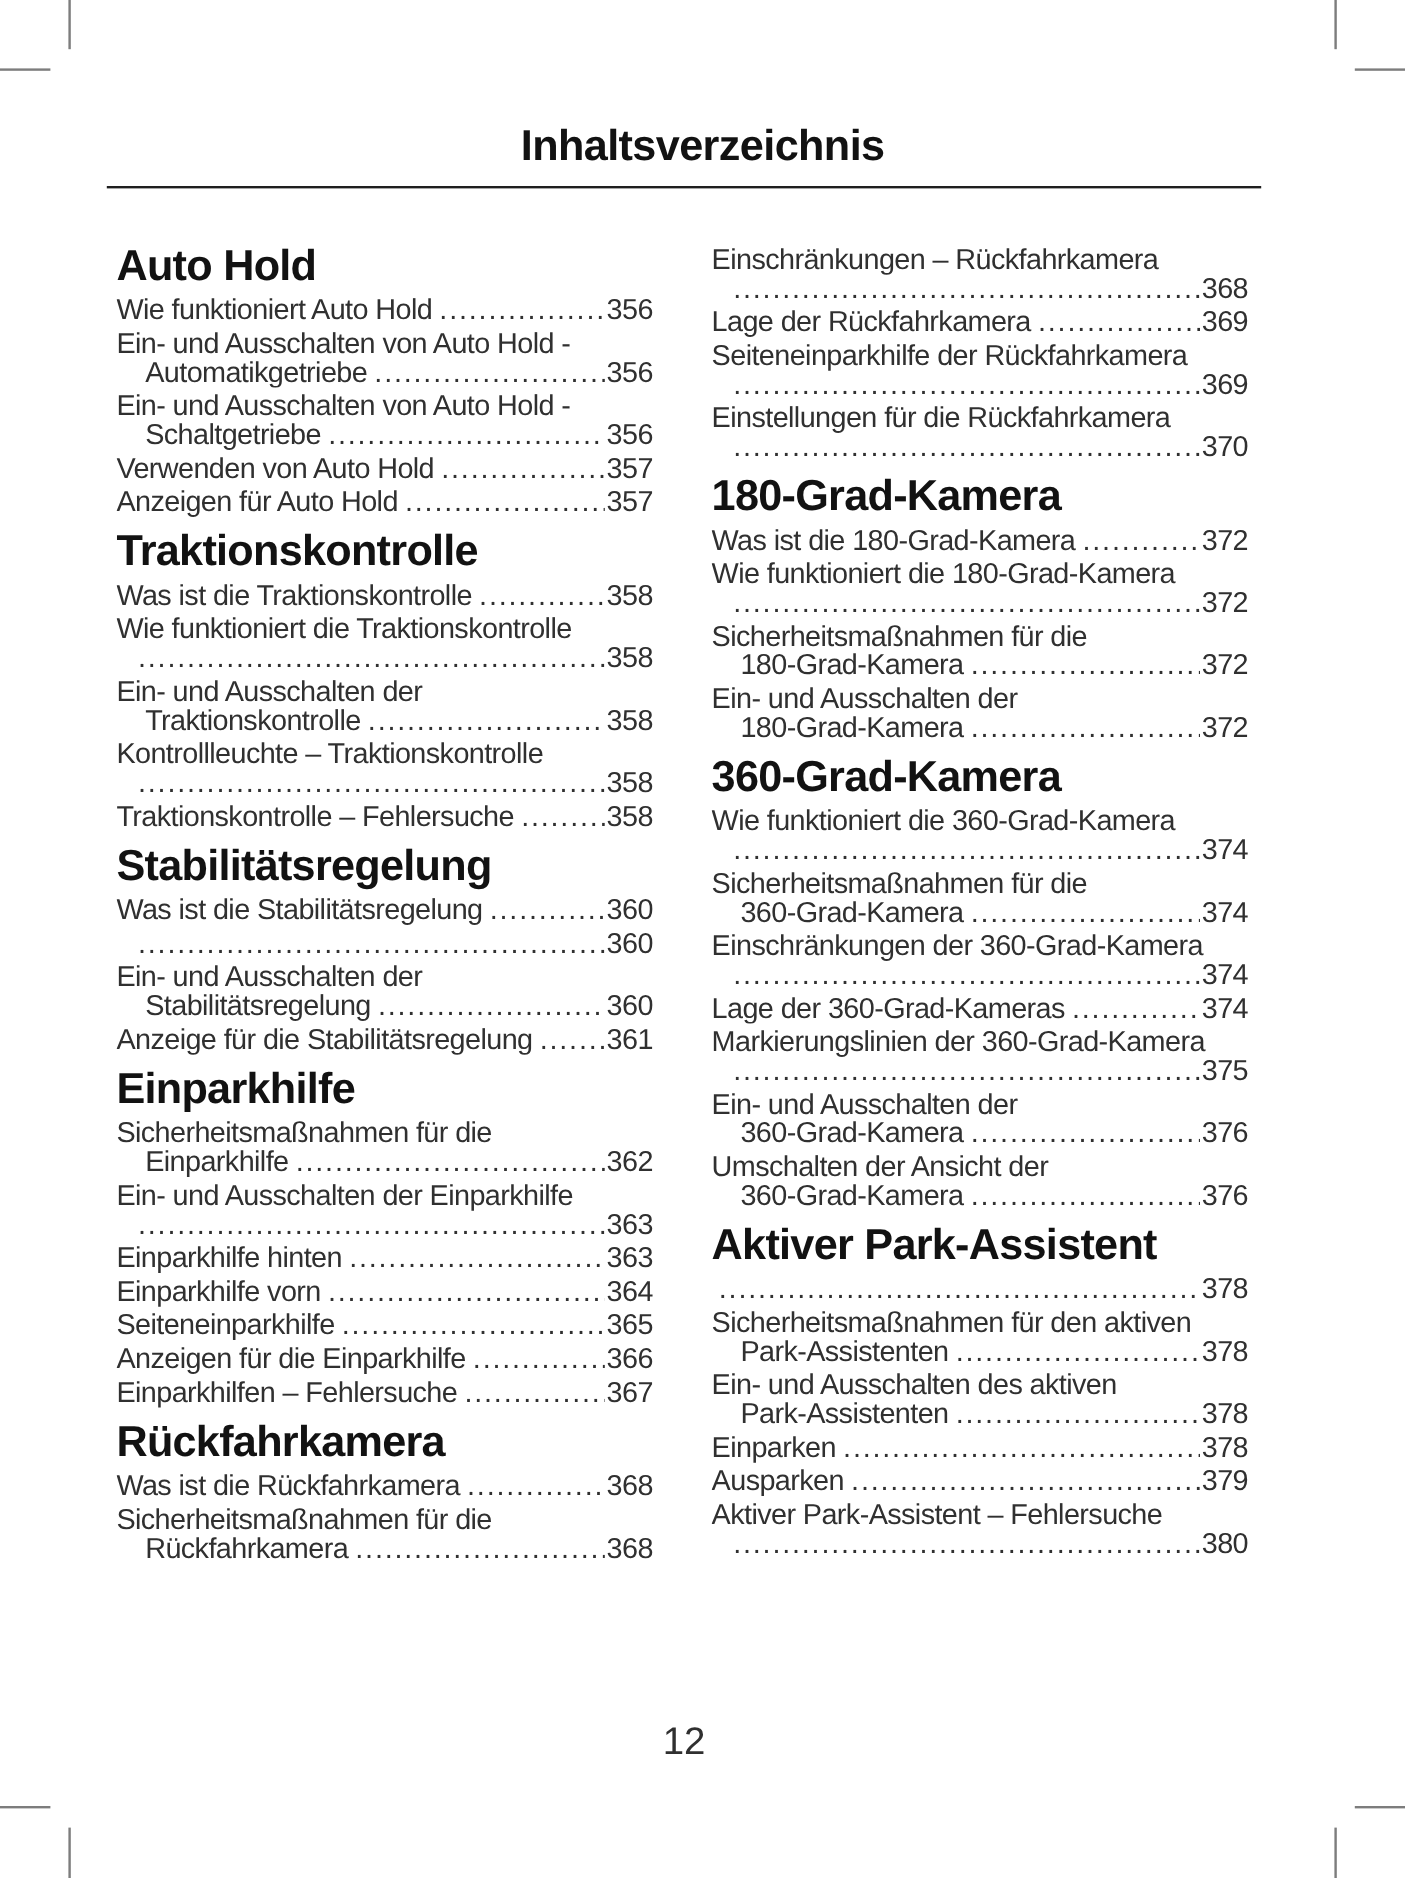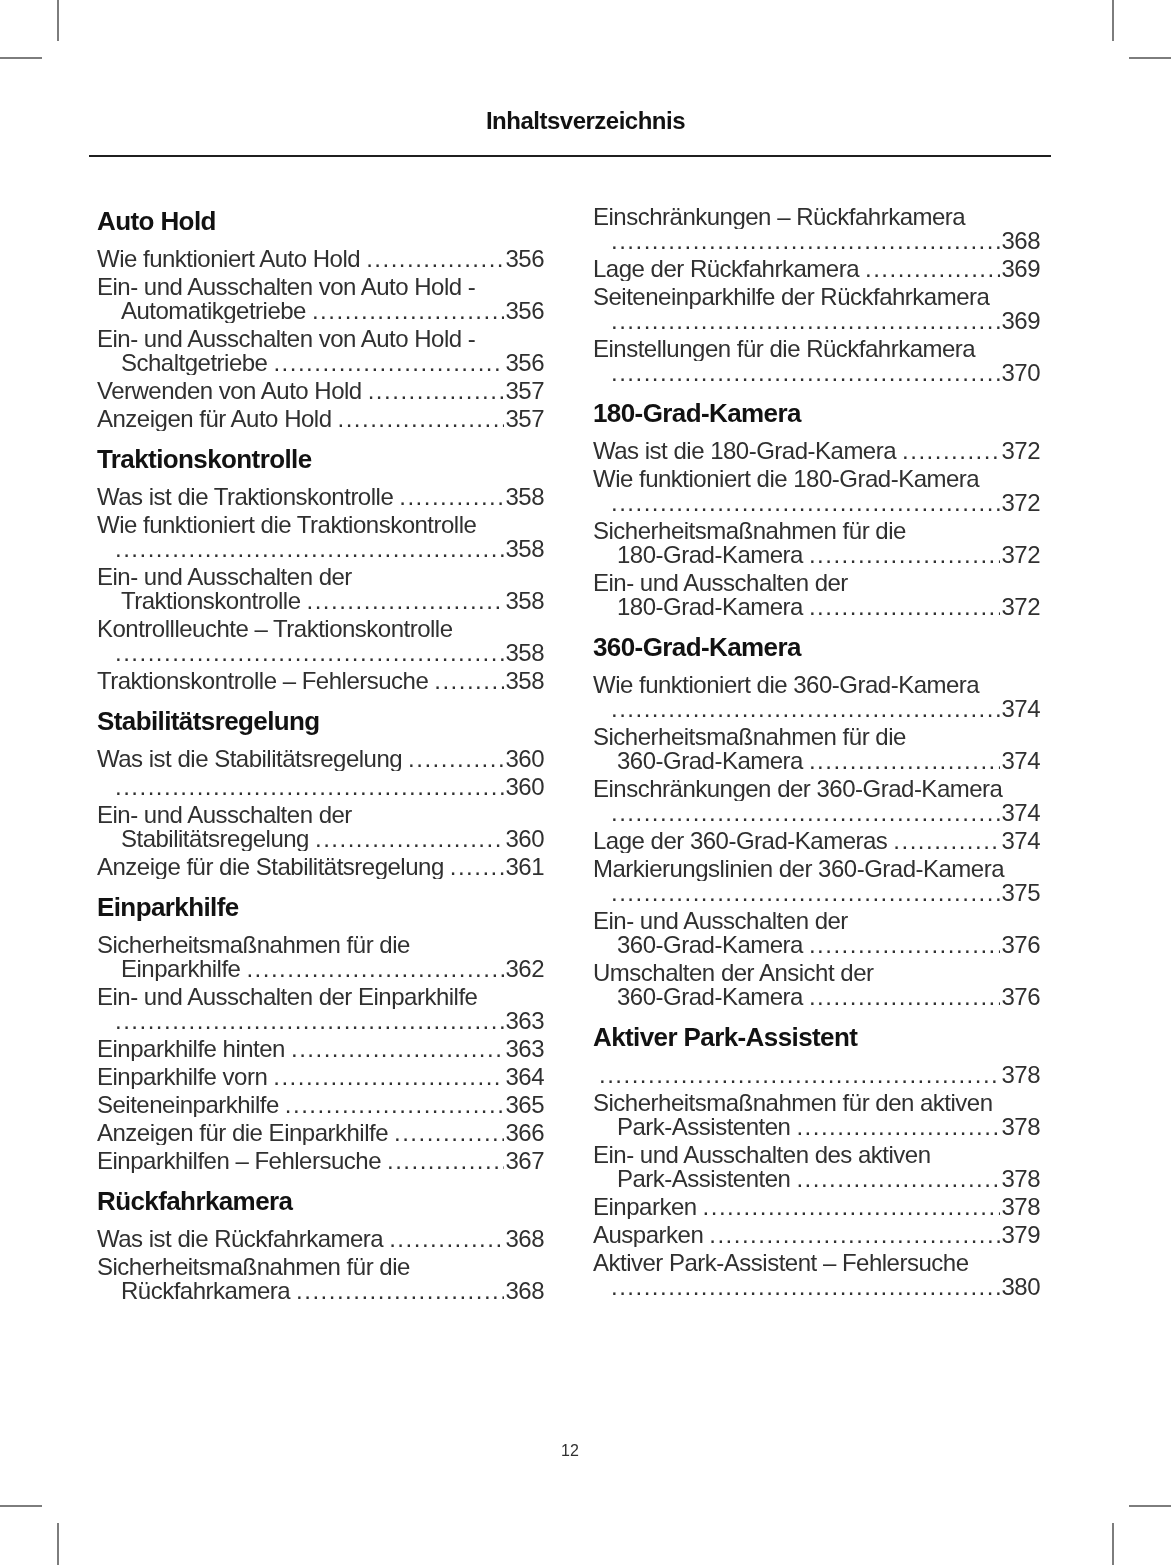--- a/index.html
+++ b/index.html
@@ -25,37 +25,37 @@
   .cm-tr-v{left:1112px;top:0;width:2px;height:41px;}
   .cm-tr-h{left:1129px;top:57px;width:42px;height:2px;}
   .cm-bl-h{left:0;top:1505px;width:42px;height:2px;}
   .cm-bl-v{left:57px;top:1523px;width:2px;height:42px;}
   .cm-br-h{left:1129px;top:1505px;width:42px;height:2px;}
   .cm-br-v{left:1112px;top:1523px;width:2px;height:42px;}
 
   .doc-title{
     position:absolute;top:102px;left:0;width:100%;
     margin:0;text-align:center;
-    font-size:24px;line-height:38px;font-weight:700;
+    font-size:36px;line-height:38px;font-weight:700;
     letter-spacing:-0.5px;color:var(--heading);
   }
   .title-rule{
     position:absolute;top:155px;left:89px;
     width:962px;height:2px;background:var(--rule);
   }
 
   .col{position:absolute;top:205px;width:447px;}
   .col-left{left:97px;}
   .col-right{left:593px;}
 
   .toc-section{margin-top:12px;}
   .toc-section:first-child{margin-top:0;}
   .sec-title{
     margin:0 0 10px 0;
-    font-size:26px;line-height:32px;font-weight:700;
+    font-size:36px;line-height:32px;font-weight:700;
     letter-spacing:-0.6px;color:var(--heading);
   }
   .entry{margin-bottom:4px;}
   .line{
     display:flex;align-items:baseline;
     font-size:24px;line-height:24px;
     letter-spacing:-0.5px;
     white-space:nowrap;overflow:hidden;
   }
   .line.ind{padding-left:24px;text-align:right;}
@@ -67,21 +67,21 @@
   }
   .line.dotsonly .dots{margin-left:0;}
   .dots::after{
     content:"....................................................................................................";
     letter-spacing:1.5px;
   }
   .pg{flex:0 0 auto;}
 
   .page-number{
     position:absolute;top:1438px;left:89px;width:962px;
-    text-align:center;font-size:16px;line-height:26px;color:var(--text);
+    text-align:center;font-size:32px;line-height:26px;color:var(--text);
   }
 </style>
 </head>
 <body>
 
 <div class="page">
 
   <div class="cm cm-tl-v"></div>
   <div class="cm cm-tl-h"></div>
   <div class="cm cm-tr-v"></div>

